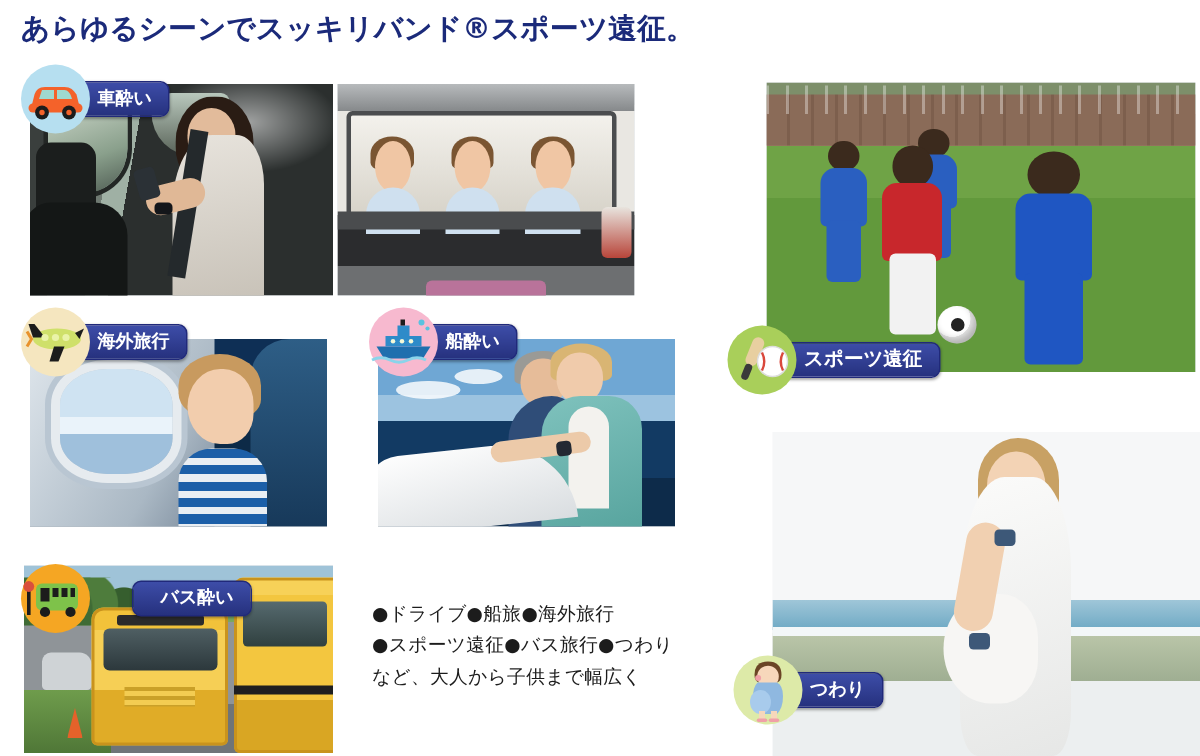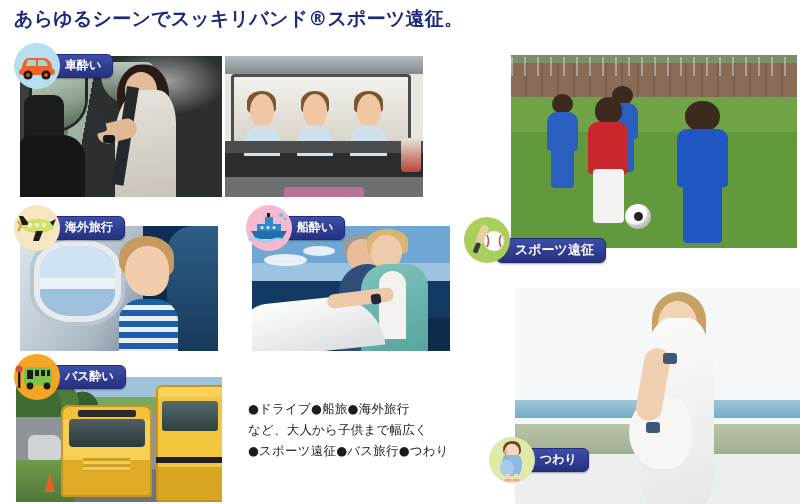--- a/index.html
+++ b/index.html
@@ -599,38 +599,38 @@
       <circle cx="20" cy="15.5" r="1.5" fill="#f4f9d8"></circle>
       <circle cx="26" cy="15.5" r="1.5" fill="#f4f9d8"></circle>
       <circle cx="33" cy="3" r="2" fill="#59c2e0"></circle>
       <circle cx="37" cy="7" r="1.4" fill="#59c2e0"></circle>
       <path d="M0 28 Q6 25 12 28 T24 28 T36 28" stroke="#8ad4ea" stroke-width="2" fill="none"></path>
     </svg>
   </div>
   <div class="badge-pill">船酔い</div>
 </div>
 
-<div class="badge" style="left:14px; top:354px;">
+<div class="badge" style="left:14px; top:376px;gap:42px;">
   <div class="badge-icon" style="background:#f5a623;">
     <svg width="42" height="30" viewBox="0 0 42 30">
       <rect x="8" y="5" width="28" height="18" rx="4" fill="#7ec24a"></rect>
       <rect x="11" y="8" width="6" height="9" fill="#1c1c1c"></rect>
       <rect x="19" y="8" width="4" height="6" fill="#1c1c1c"></rect>
       <rect x="25" y="8" width="4" height="6" fill="#1c1c1c"></rect>
       <rect x="31" y="8" width="3" height="6" fill="#1c1c1c"></rect>
       <circle cx="14" cy="24" r="3.4" fill="#1c1c1c"></circle>
       <circle cx="31" cy="24" r="3.4" fill="#1c1c1c"></circle>
       <rect x="2" y="9" width="2.4" height="17" fill="#1c1c1c"></rect>
       <circle cx="3.2" cy="7" r="3.6" fill="#d94f3d"></circle>
     </svg>
   </div>
   <div class="badge-pill">バス酔い</div>
 </div>
 
-<div class="badge" style="left:464px; top:217px;align-items:flex-end;">
+<div class="badge" style="left:485px; top:217px;">
   <div class="badge-icon" style="background:#a9cf5a;">
     <svg width="42" height="34" viewBox="0 0 42 34">
       <g transform="rotate(22 14 17)">
         <rect x="10" y="1" width="8" height="20" rx="4" fill="#e8cfa0"></rect>
         <rect x="11.5" y="20" width="5" height="11" rx="2.4" fill="#3a3a3a"></rect>
       </g>
       <circle cx="28" cy="18" r="10" fill="#ffffff" stroke="#ddd" stroke-width="1"></circle>
       <path d="M21 12 Q24 18 21 24" stroke="#d9483c" stroke-width="1.6" fill="none"></path>
       <path d="M35 12 Q32 18 35 24" stroke="#d9483c" stroke-width="1.6" fill="none"></path>
     </svg>
@@ -650,15 +650,15 @@
       <rect x="22" y="36" width="4" height="6" fill="#f7d7bb"></rect>
       <rect x="12.5" y="41" width="7" height="2.4" rx="1.2" fill="#f0a0a8"></rect>
       <rect x="20.5" y="41" width="7" height="2.4" rx="1.2" fill="#f0a0a8"></rect>
     </svg>
   </div>
   <div class="badge-pill">つわり</div>
 </div>
 
 <div class="copy" style="left:248px; top:398px;">
   <div>●ドライブ●船旅●海外旅行</div>
+  <div>●スポーツ遠征●バス旅行●つわり</div>
   <div>など、大人から子供まで幅広く</div>
-  <div>●スポーツ遠征●バス旅行●つわり</div>
 </div>
 
 </body></html>

